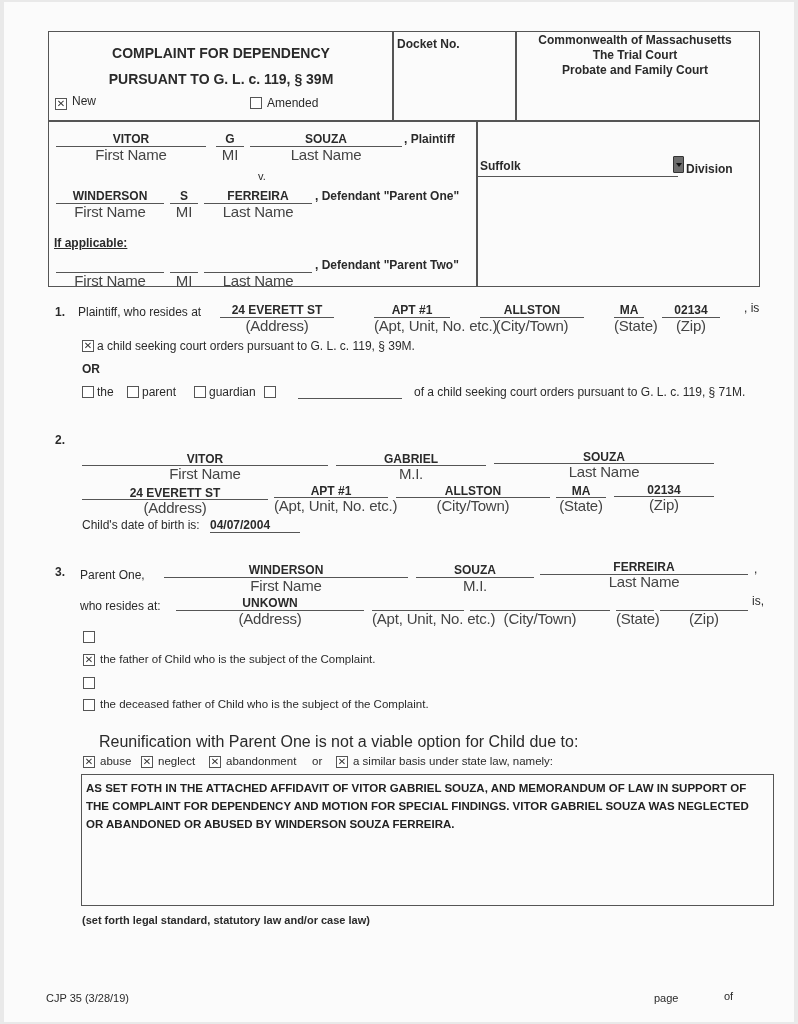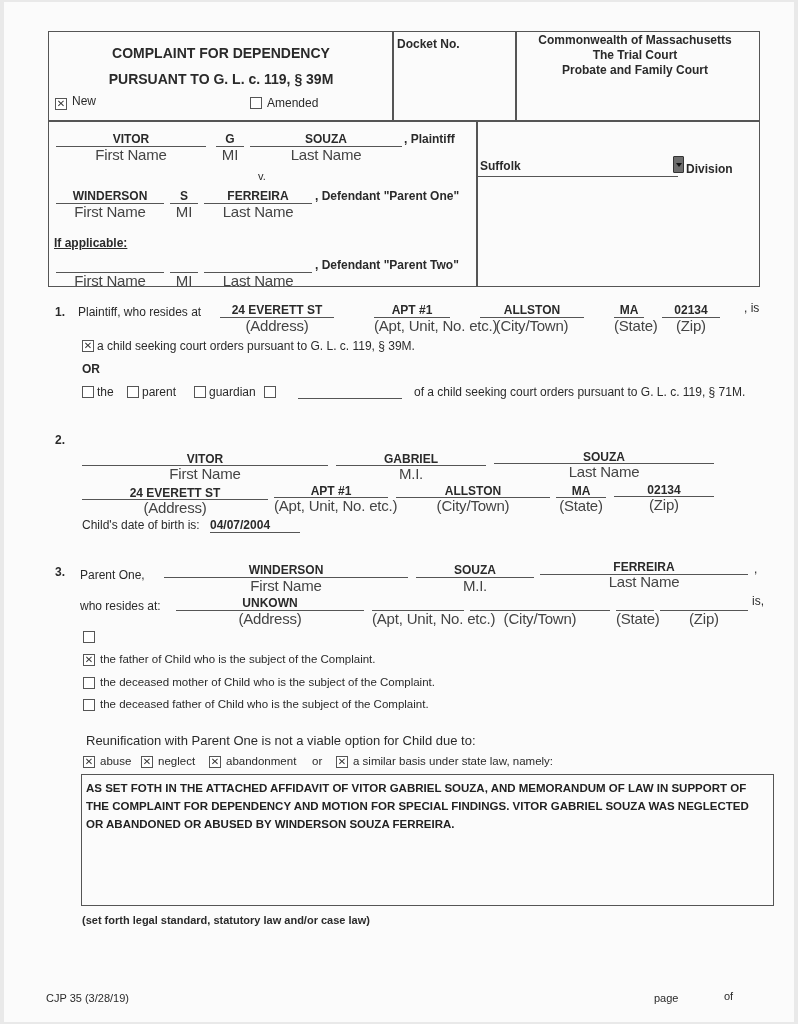--- a/index.html
+++ b/index.html
@@ -200,25 +200,24 @@
   <div class="flab" style="left:612px; top:608px; width:38px;">(State)</div>
   <div class="fval" style="left:656px; top:594px; width:88px;"></div>
   <div class="line" style="left:656px; top:608px; width:88px;"></div>
   <div class="flab" style="left:656px; top:608px; width:88px;">(Zip)</div>
   <div class="txt" style="left:748px; top:592px;">is,</div>
 
   <div class="cb" style="left:79px; top:629px;"></div>
   <div class="cb checked" style="left:79px; top:652px;"></div>
   <div class="txt" style="left:96px; top:651px; font-size:11.5px;">the father of Child who is the subject of the Complaint.</div>
   <div class="cb" style="left:79px; top:675px;"></div>
-  <div class="txt" style="left:96px; top:674px; font-size:11.5px;">the deceased mother of Child who is the subject of the Complaint.</div>
   <div class="cb" style="left:79px; top:697px;"></div>
   <div class="txt" style="left:96px; top:696px; font-size:11.5px;">the deceased father of Child who is the subject of the Complaint.</div>
 
-  <div class="txt" style="left:82px; top:731px; font-size:13px;">Reunification with Parent One is not a viable option for Child due to:</div>
+  <div class="txt" style="left:95px; top:731px; font-size:16px;">Reunification with Parent One is not a viable option for Child due to:</div>
 
   <div class="cb checked" style="left:79px; top:754px;"></div>
   <div class="txt" style="left:96px; top:753px; font-size:11.5px;">abuse</div>
   <div class="cb checked" style="left:137px; top:754px;"></div>
   <div class="txt" style="left:154px; top:753px; font-size:11.5px;">neglect</div>
   <div class="cb checked" style="left:205px; top:754px;"></div>
   <div class="txt" style="left:222px; top:753px; font-size:11.5px;">abandonment</div>
   <div class="txt" style="left:308px; top:753px; font-size:11.5px;">or</div>
   <div class="cb checked" style="left:332px; top:754px;"></div>
   <div class="txt" style="left:349px; top:753px; font-size:11.5px;">a similar basis under state law, namely:</div>

